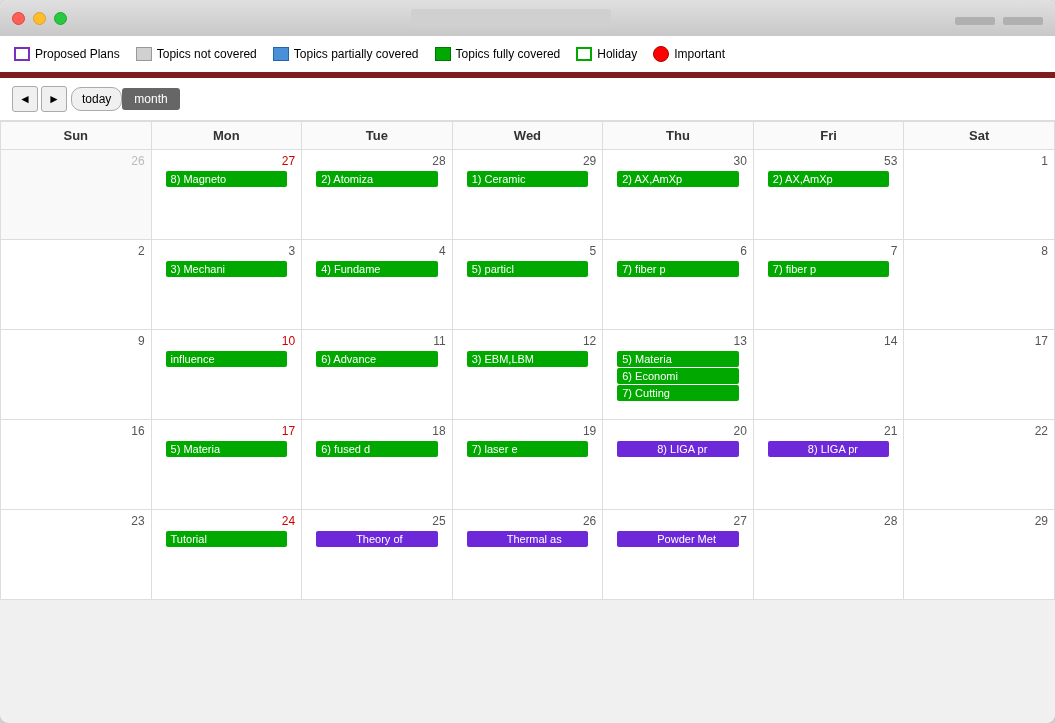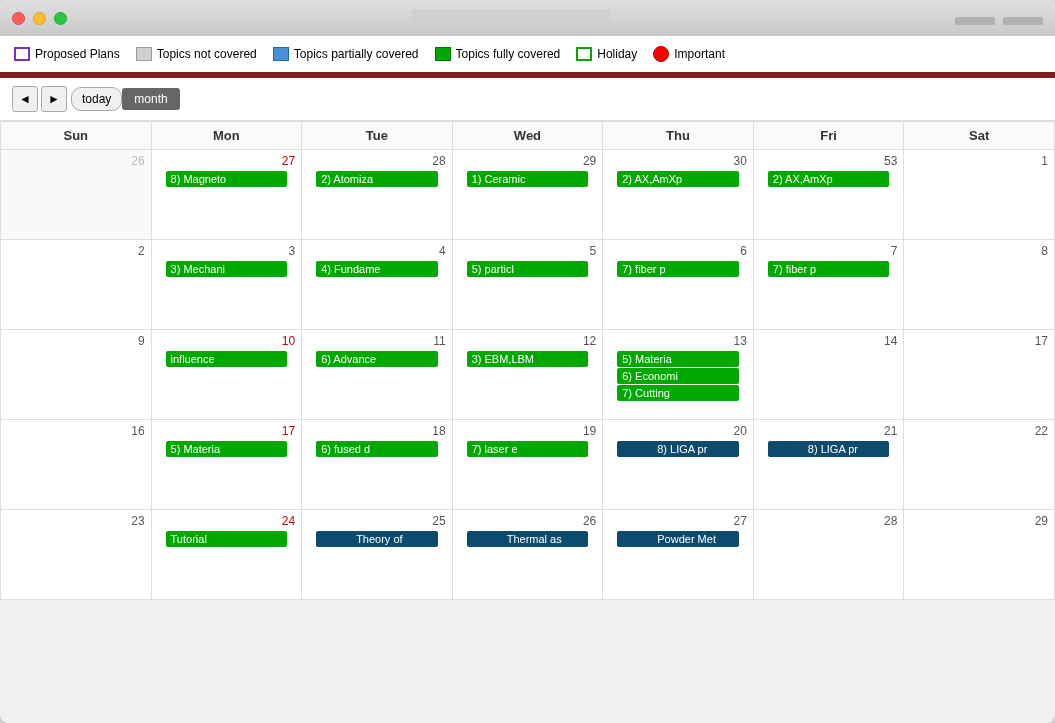--- a/index.html
+++ b/index.html
@@ -112,21 +112,21 @@
 
     .day-number.red { color: #cc0000; }
 
     .event {
       margin: 1px 12px; padding: 2px 5px; border-radius: 2px;
       font-size: 11px; color: #fff; cursor: pointer; white-space: nowrap;
       overflow: hidden; text-overflow: ellipsis;
     }
 
     .event-green { background: #00a800; }
-    .event-blue { background: #0c4a6e; padding-left: 40px; }
+    .event-blue { background: #6d28d9; padding-left: 40px; }
   </style>
 </head>
 <body>
 
 <div class="window">
 
   <div class="title-bar">
     <div class="traffic-light traffic-red"></div>
     <div class="traffic-light traffic-yellow"></div>
     <div class="traffic-light traffic-green"></div>

